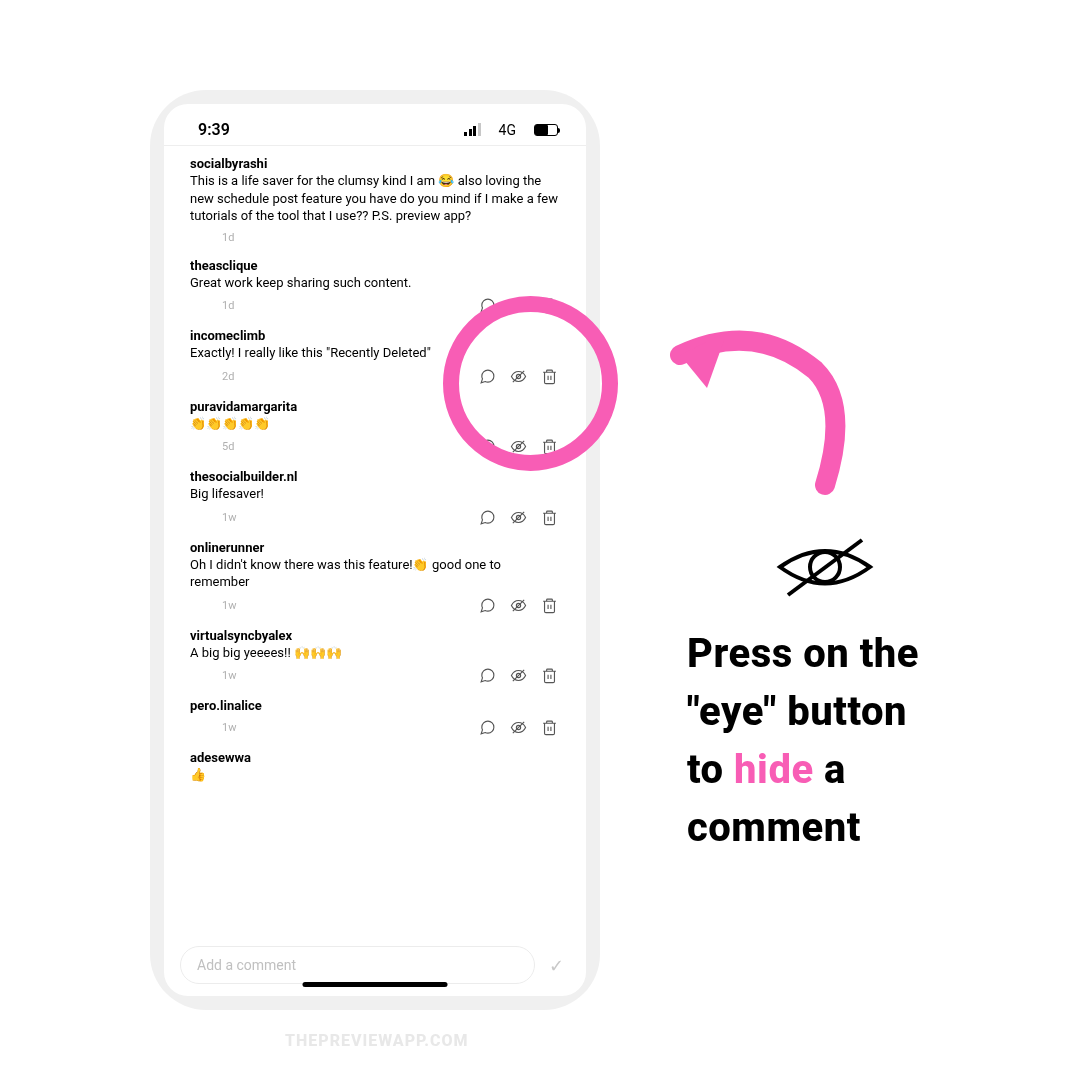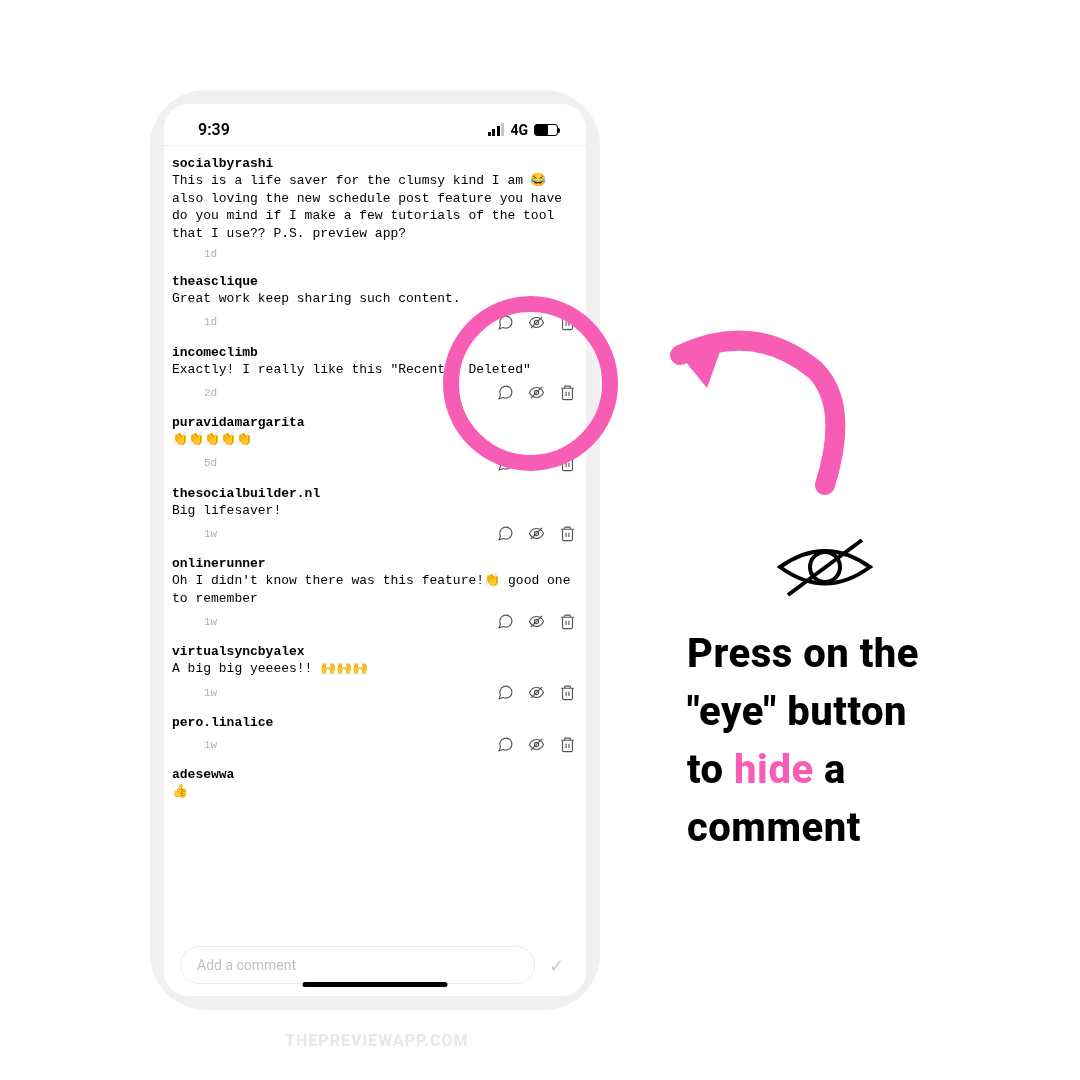--- a/index.html
+++ b/index.html
@@ -33,21 +33,21 @@
   }
   .status-bar {
     display: flex;
     justify-content: space-between;
     align-items: center;
     padding: 16px 28px 6px 34px;
     font-size: 16px;
     font-weight: 600;
     color: #000;
   }
-  .status-right { display: flex; align-items: center; gap: 4px; font-size: 14px; font-weight: 700;}
+  .status-right { display: flex; align-items: center; gap: 16px; font-size: 14px; font-weight: 400;}
   .sig-bars { display: inline-flex; align-items: flex-end; gap: 1.5px; margin-right: 2px;}
   .sig-bars span { width: 3px; background: #000; }
   .sig-bars span:nth-child(1){height:4px;}
   .sig-bars span:nth-child(2){height:7px;}
   .sig-bars span:nth-child(3){height:10px;}
   .sig-bars span:nth-child(4){height:13px;background:#c7c7c7;}
   .battery {
     width: 24px; height: 12px; border: 1.2px solid #000; border-radius: 3px; position: relative; margin-left: 2px;
   }
   .battery::after { content:""; position:absolute; right:-3px; top:3px; width:2px; height:5px; background:#000; border-radius:0 2px 2px 0;}
@@ -58,22 +58,21 @@
     justify-content: space-between;
     padding: 8px 18px 10px 18px;
   }
   .nav-title { font-size: 17px; font-weight: 700; color: #000; }
   .chevron { font-size: 22px; font-weight:600;}
   .dots { font-size: 18px; font-weight: 800; letter-spacing: 2px;}
   .divider { height: 1px; background: #eee; }
   .comments-scroll {
     flex: 1;
     overflow: hidden;
-    padding: 0 8px;
-    font-family: Liberation Mono, monospace;
+    padding: 0 26px;
   }
   .comment {
     padding: 10px 0 4px 0;
   }
   .c-user { font-size: 13px; font-weight: 700; color: #000; }
   .c-body { font-size: 13px; font-weight: 400; color: #000; line-height: 1.35; margin-top: 1px; }
   .c-meta-row { display: flex; align-items: center; justify-content: space-between; margin-top: 6px; }
   .c-time { font-size: 11px; color: #b0b0b0; margin-left: 32px; }
   .c-actions { display: flex; align-items: center; gap: 14px; padding-right: 2px;}
   .ico { width: 17px; height: 17px; color: #555; }

